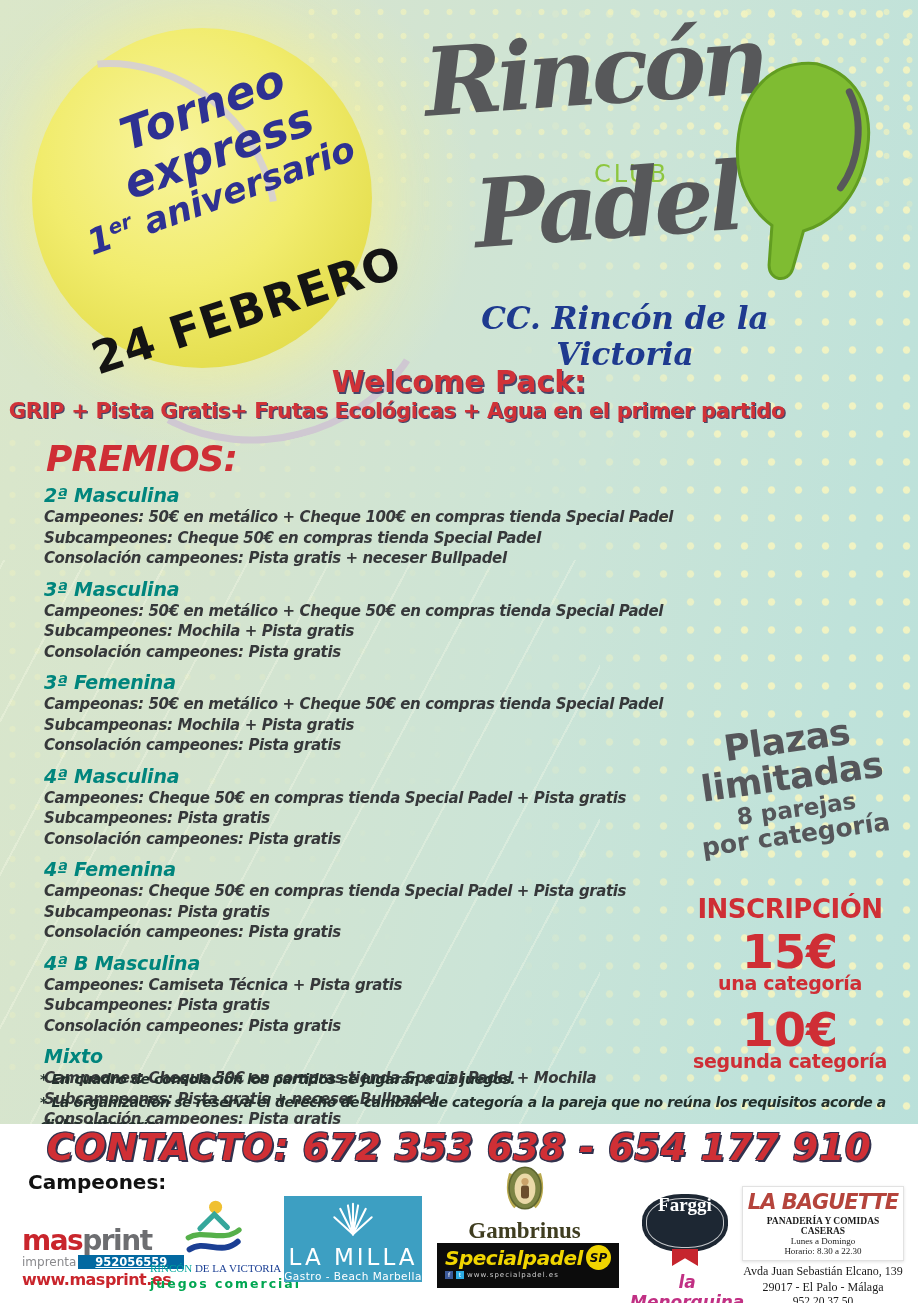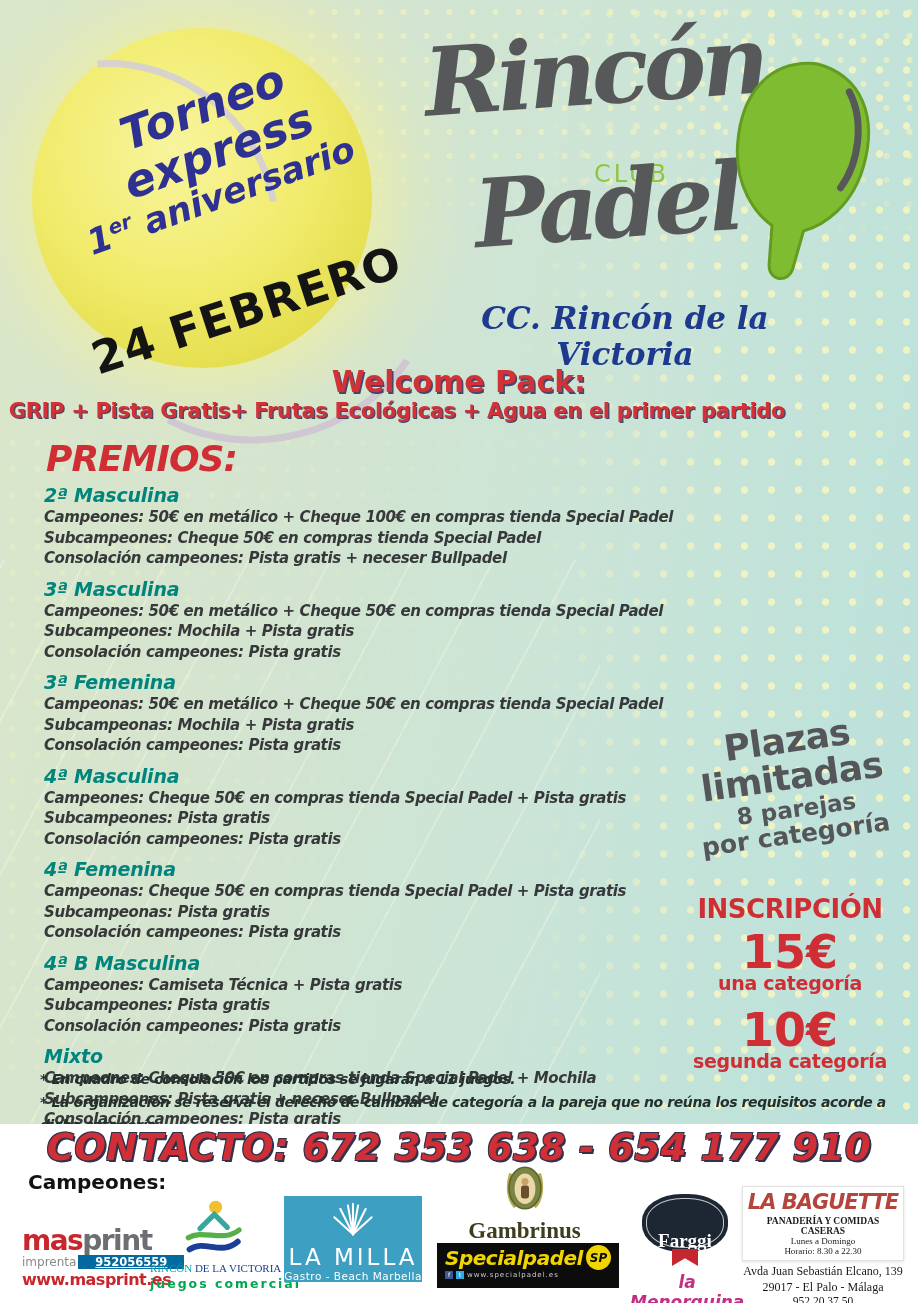--- a/index.html
+++ b/index.html
@@ -117,21 +117,21 @@
   .spd-title{font-size:20px;font-weight:800;font-style:italic;letter-spacing:-.5px;}
   .spd-badge{width:25px;height:25px;border-radius:50%;background:#f0d500;color:#0c0c0c;
       font-size:12px;font-weight:800;font-style:italic;display:flex;align-items:center;justify-content:center;}
   .spd-bottom{display:flex;align-items:center;gap:3px;padding:1px 8px;}
   .soc{width:8px;height:8px;display:inline-block;font-size:6px;color:#fff;text-align:center;line-height:8px;}
   .soc.fb{background:#3b5998;} .soc.tw{background:#2caae1;}
   .spd-url{color:#cfcfcf;font-size:7px;letter-spacing:1px;}
   
   .farggi{left:630px;top:70px;width:110px;text-align:center;}
   .fg-badge{position:relative;width:86px;height:58px;margin:0 auto;background:#1d2733;border-radius:46%;
-      display:flex;align-items:flex-end;justify-content:center;}
+      display:flex;align-items:flex-start;justify-content:center;}
   .fg-badge:before{content:"";position:absolute;inset:4px;border:1px solid rgba(255,255,255,.75);border-radius:46%;}
   .fg-title{color:#fff;font-family:"Liberation Serif",serif;font-size:19px;font-weight:bold;position:relative;}
   .fg-ribbon{width:26px;height:17px;margin:-3px auto 0;background:#c6262e;
       clip-path:polygon(0 0,100% 0,100% 100%,50% 55%,0 100%);}
   .fg-brand2{color:#c13084;font-size:17px;font-weight:800;font-style:italic;margin-top:6px;
       border-bottom:2px solid #c13084;display:inline-block;padding-bottom:1px;}
   
   .baguette{left:742px;top:62px;width:162px;text-align:center;color:#1a1a1a;}
   .bg-box{background:#fff;border:1px solid #e2e2e2;box-shadow:0 1px 3px rgba(0,0,0,.12);padding:3px 2px 4px;}
   .bg-title{color:#b5443c;font-size:21px;font-weight:800;font-style:italic;letter-spacing:-1px;}

